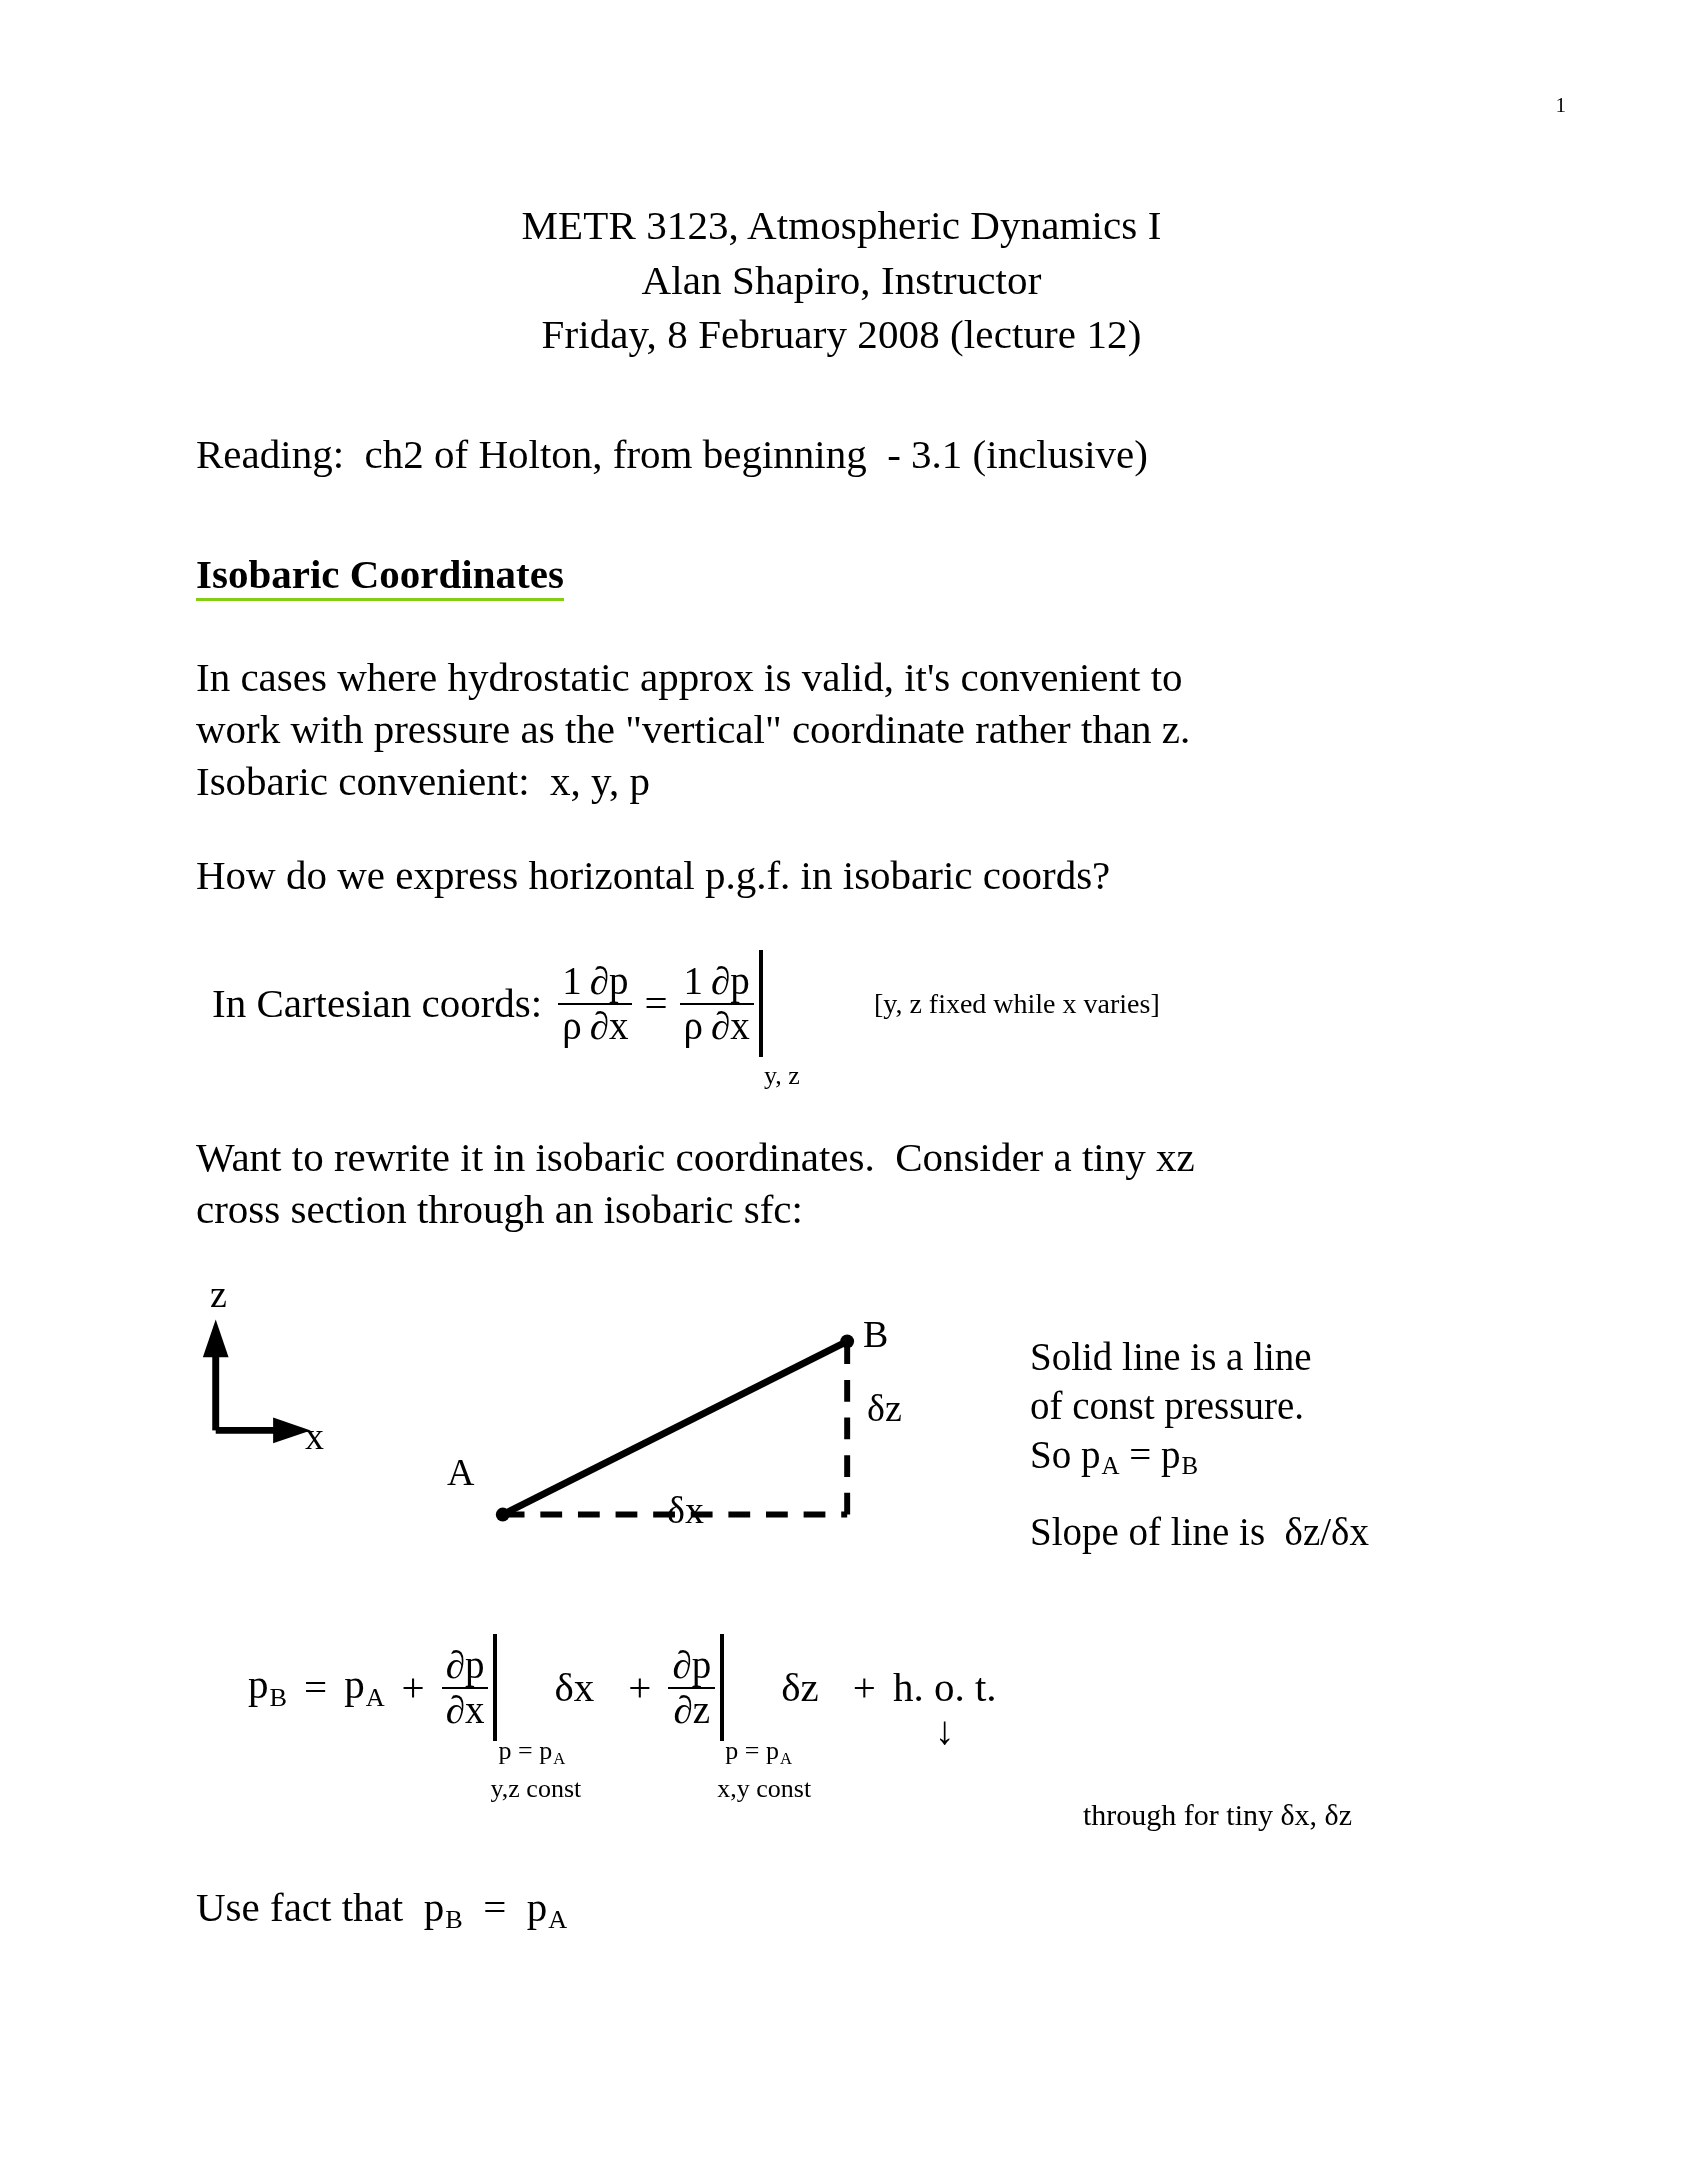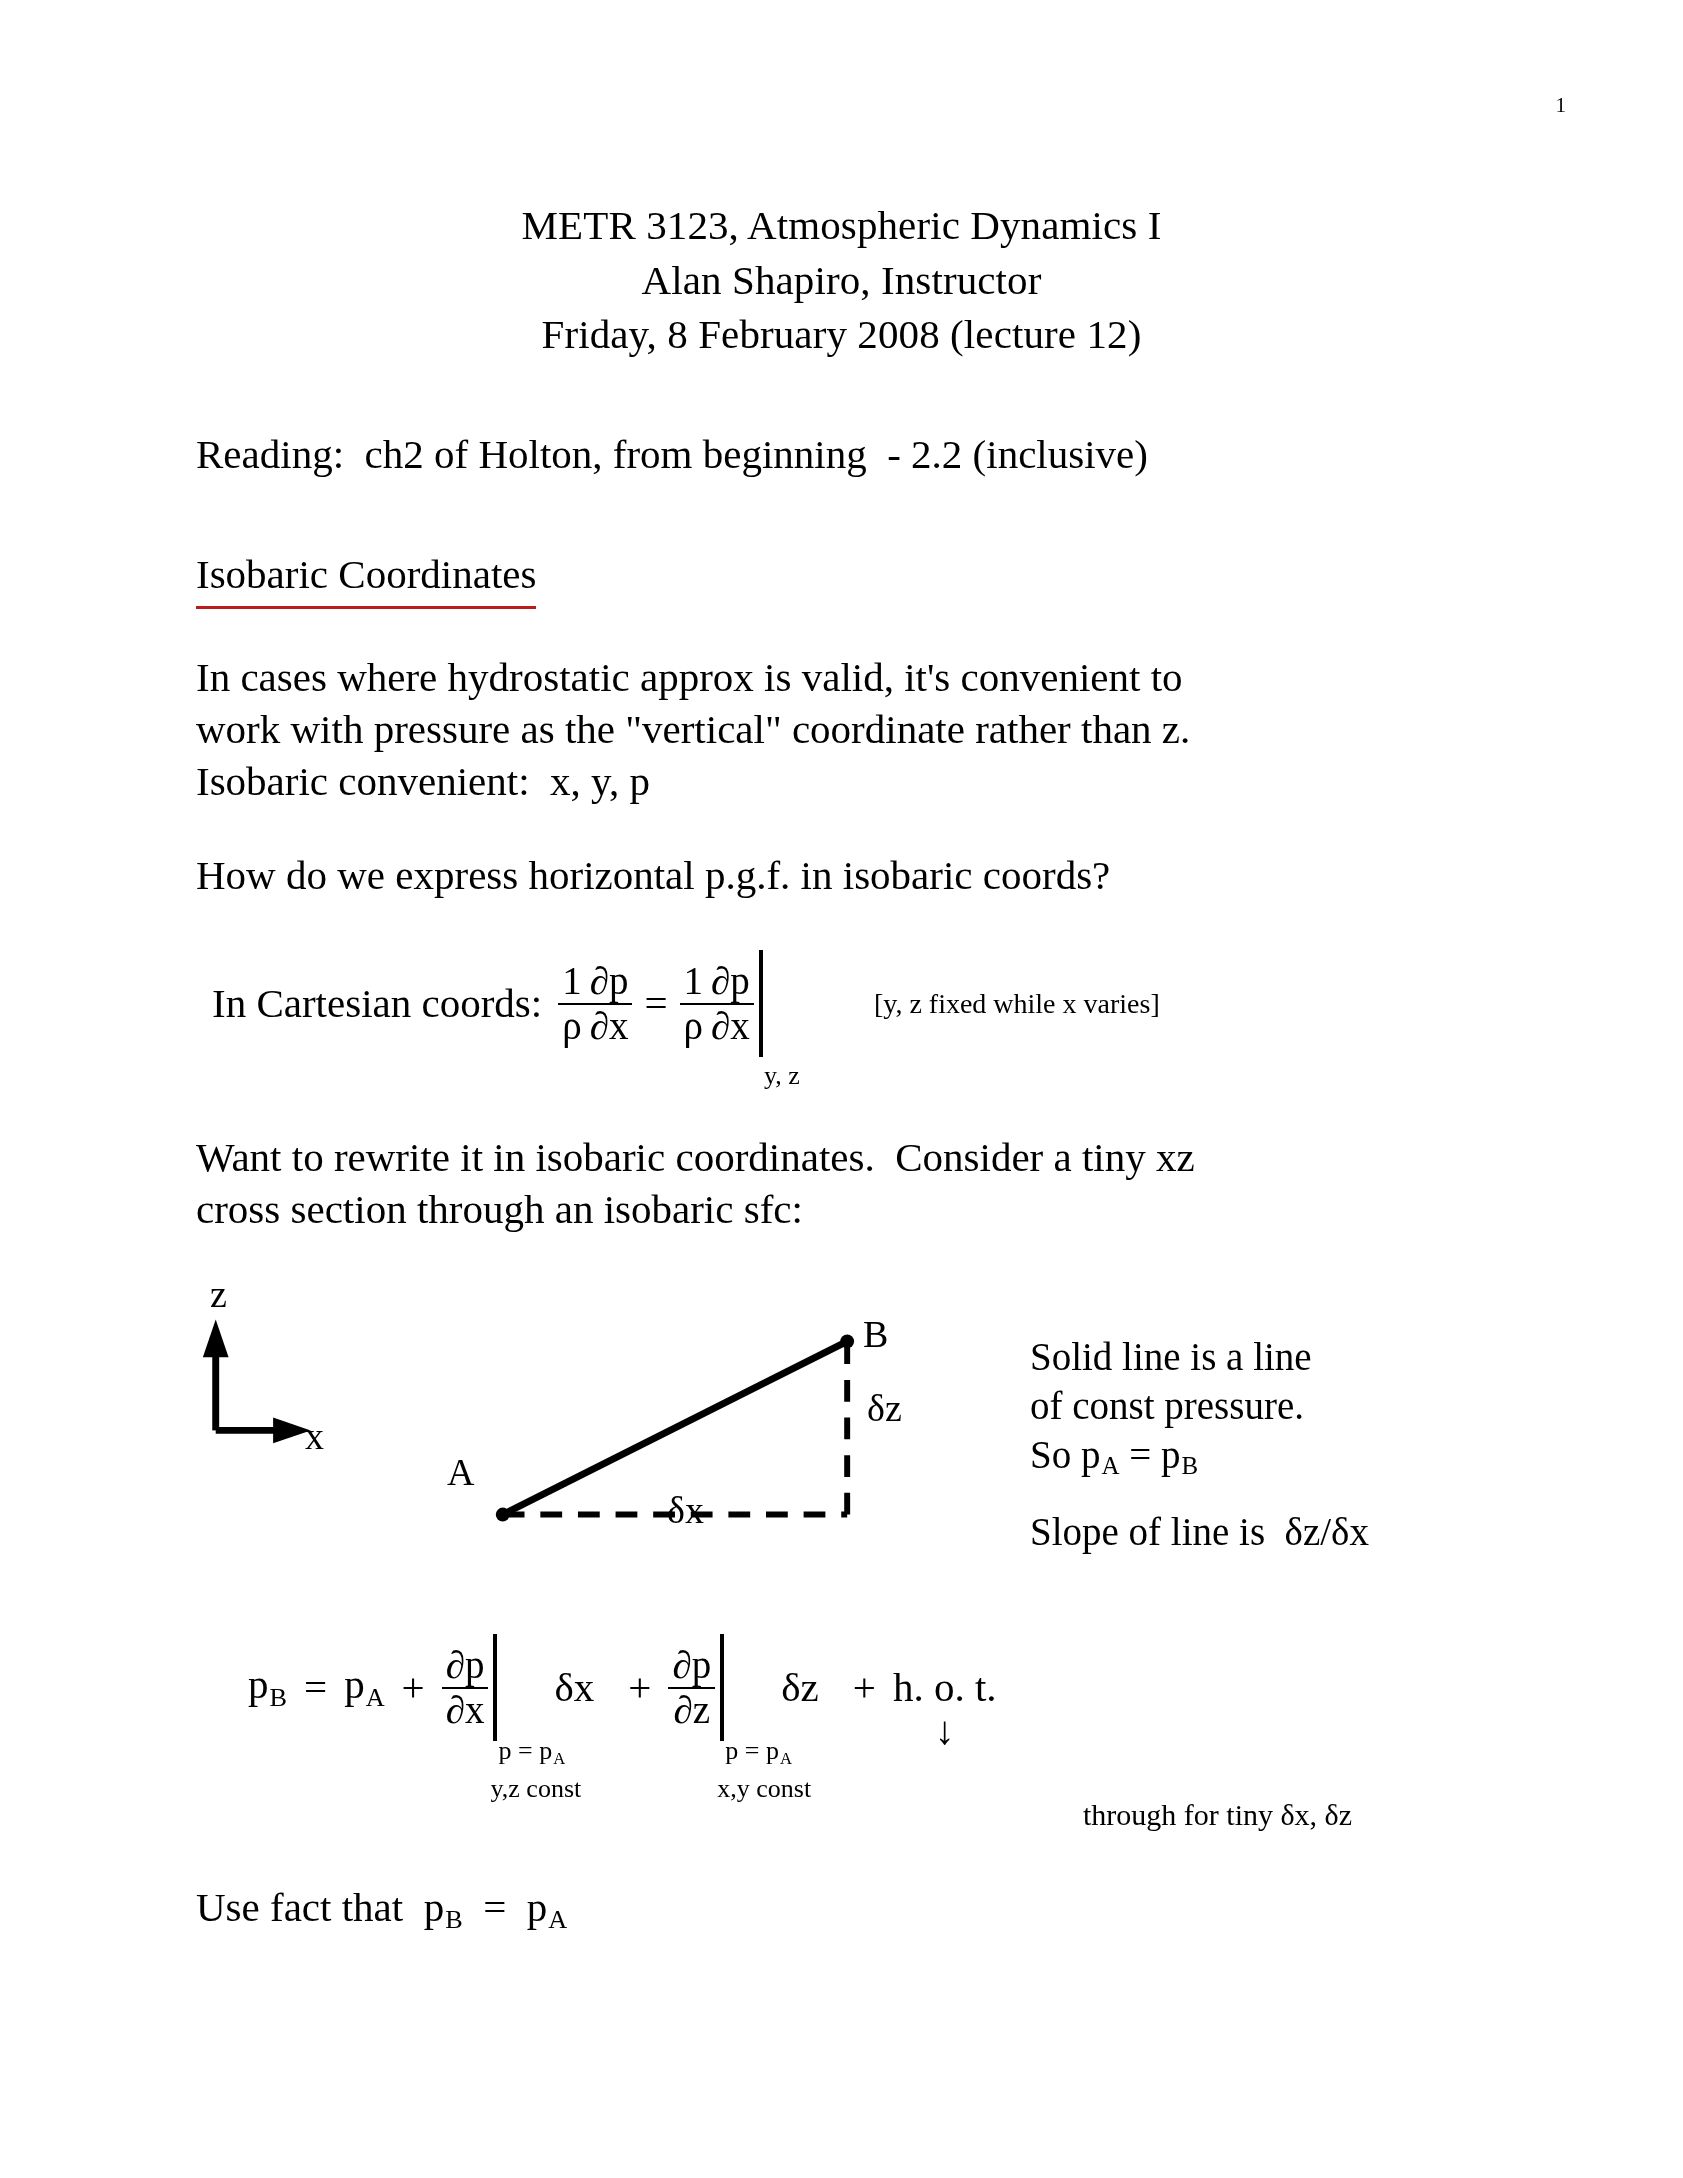--- a/index.html
+++ b/index.html
@@ -59,22 +59,23 @@
   
   .section-heading {
     position: absolute;
     left: 196px;
     top: 550px;
     font-size: 41px;
     line-height: 1.2;
     white-space: pre;
   }
   .section-heading .u-text {
-    border-bottom: 3px solid #b91c1c;
-    padding-bottom: 9px;
+    border-bottom: 3px solid #84cc16;
+    padding-bottom: 1px;
+    font-weight: bold;
   }
 
   
   .sub {
     font-size: 0.64em;
     vertical-align: -0.28em;
     padding-left: 1px;
   }
 
   
@@ -237,21 +238,21 @@
 <div class="page">
 
   <div class="page-number">1</div>
 
   <div class="title-block">
     <span class="title-line">METR 3123, Atmospheric Dynamics I</span>
     <span class="title-line">Alan Shapiro, Instructor</span>
     <span class="title-line">Friday, 8 February 2008 (lecture 12)</span>
   </div>
 
-  <div class="body-text reading">Reading:  ch2 of Holton, from beginning  - 2.2 (inclusive)</div>
+  <div class="body-text reading">Reading:  ch2 of Holton, from beginning  - 3.1 (inclusive)</div>
 
   <div class="section-heading"><span class="u-text">Isobaric Coordinates</span></div>
 
   <div class="body-text para-cases"><span>In cases where hydrostatic approx is valid, it's convenient to</span>
 <span>work with pressure as the "vertical" coordinate rather than z.</span>
 <span>Isobaric convenient:  x, y, p</span></div>
 
   <div class="body-text para-how">How do we express horizontal p.g.f. in isobaric coords?</div>
 
   <div class="eq-cartesian">

